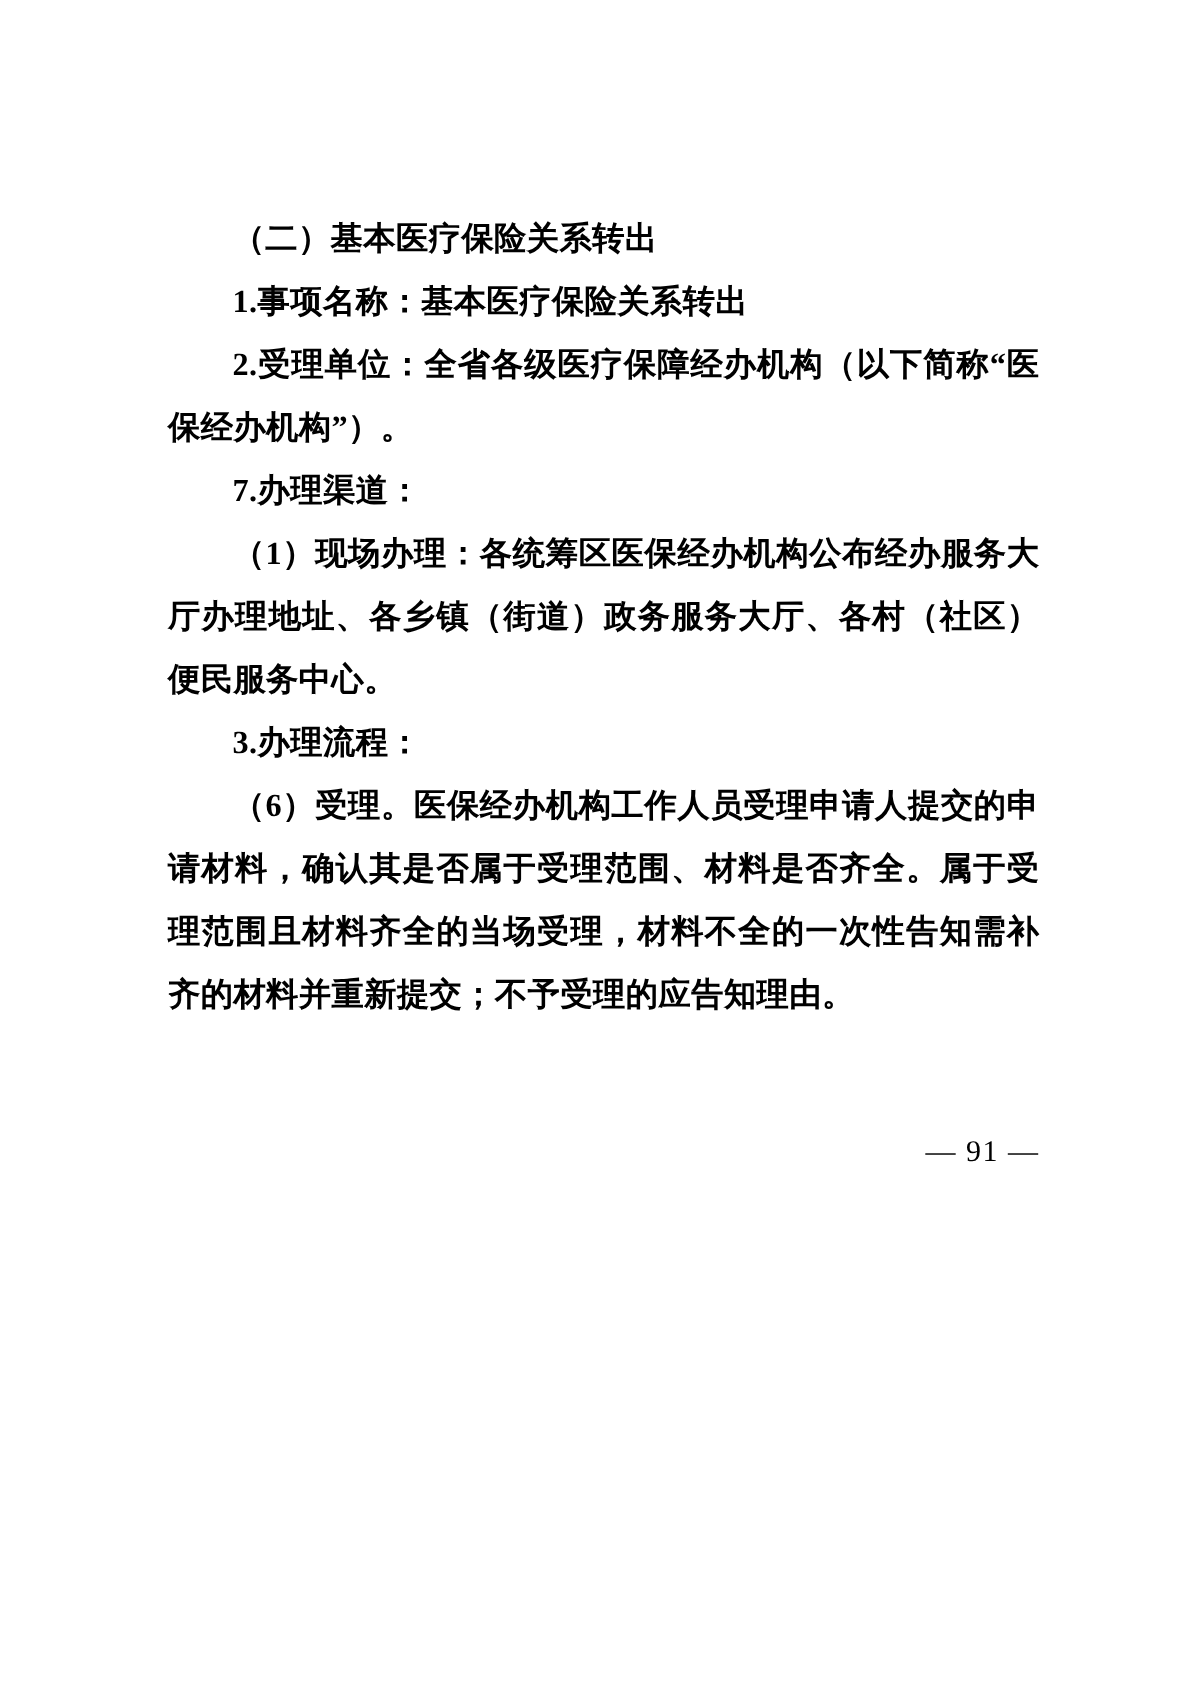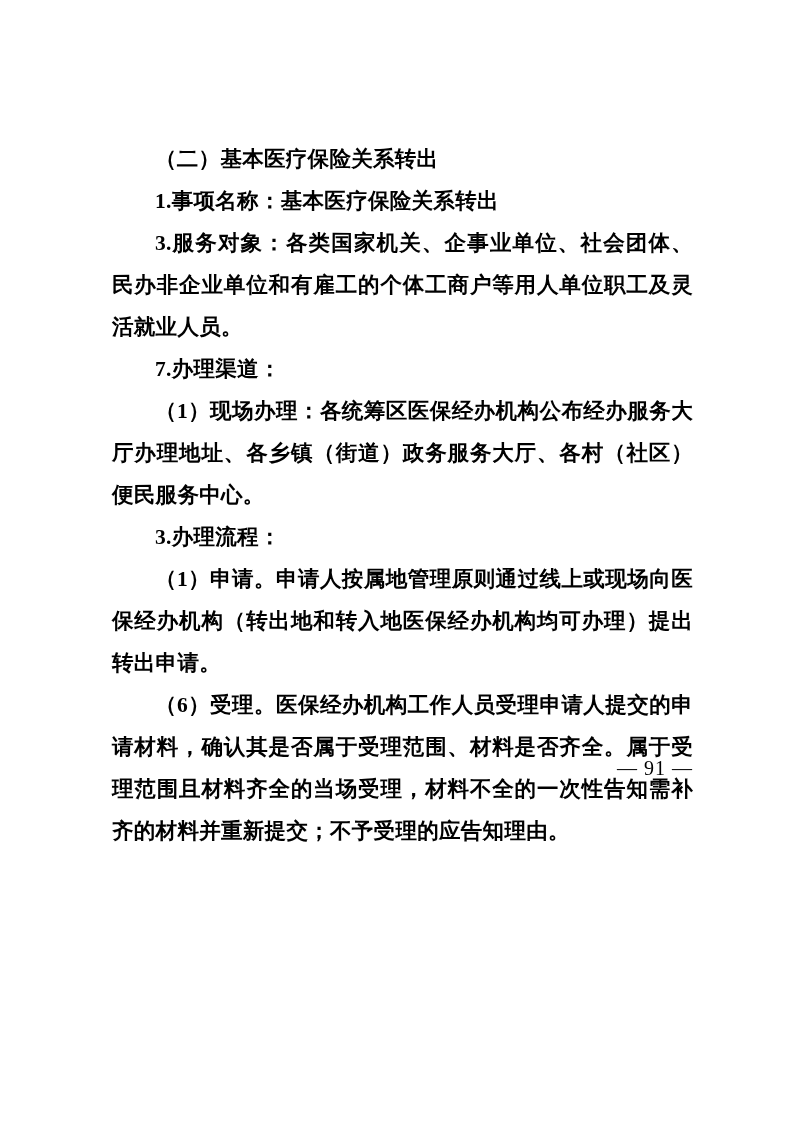--- a/index.html
+++ b/index.html
@@ -58,41 +58,38 @@
   <div class="content">
 
     <p class="heading">
       <span>（二）基本医疗保险关系转出</span>
     </p>
 
     <p>
       <span class="para-label">1.事项名称：</span><span class="para-text">基本医疗保险关系转出</span>
     </p>
 
+    <p>
+      <span class="para-label">2.受理单位：</span><span class="para-text">全省各级医疗保障经办机构（以下简称“医保经办机构”）。</span>
+    </p>
 
-    <p>
-      <span class="para-label">3.服务对象：</span><span class="para-text">各类国家机关、企事业单位、社会团体、民办非企业单位和有雇工的个体工商户等用人单位职工及灵活就业人员。</span>
-    </p>
 
     <p>
       <span class="para-label">7.办理渠道：</span><span class="para-text"></span>
     </p>
 
     <p>
       <span class="para-label">（1）现场办理：</span><span class="para-text">各统筹区医保经办机构公布经办服务大厅办理地址、各乡镇（街道）政务服务大厅、各村（社区）便民服务中心。</span>
     </p>
 
 
     <p>
       <span class="para-label">3.办理流程：</span><span class="para-text"></span>
     </p>
 
-    <p>
-      <span class="para-label"></span><span class="para-text">（1）申请。申请人按属地管理原则通过线上或现场向医保经办机构（转出地和转入地医保经办机构均可办理）提出转出申请。</span>
-    </p>
 
     <p>
       <span class="para-label"></span><span class="para-text">（6）受理。医保经办机构工作人员受理申请人提交的申请材料，确认其是否属于受理范围、材料是否齐全。属于受理范围且材料齐全的当场受理，材料不全的一次性告知需补齐的材料并重新提交；不予受理的应告知理由。</span>
     </p>
 
   </div>
 
   <div class="page-number">— 91 —</div>
 </div>
 

